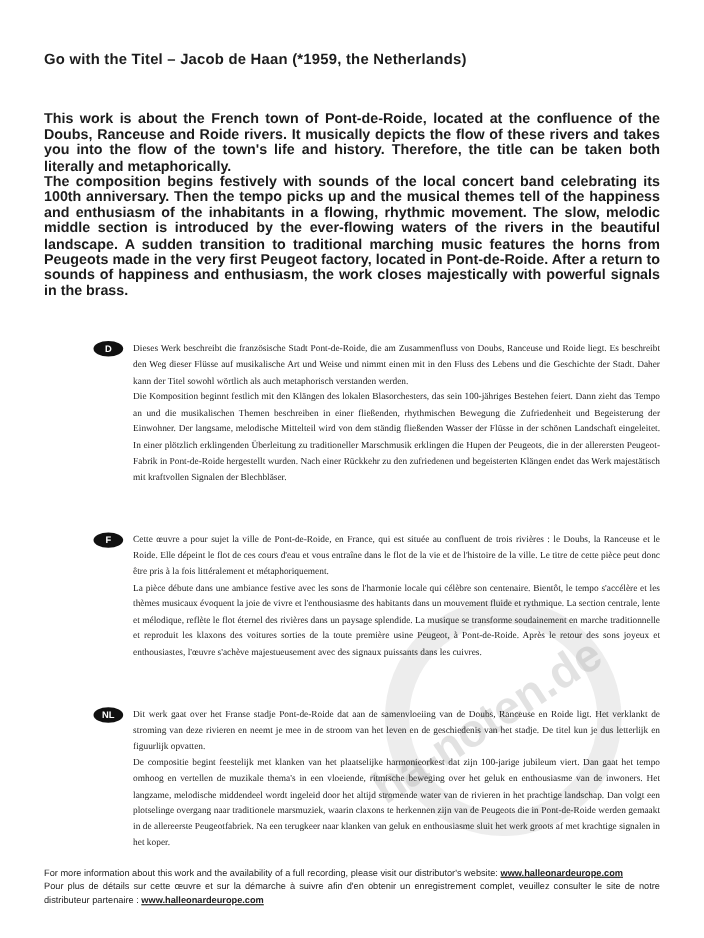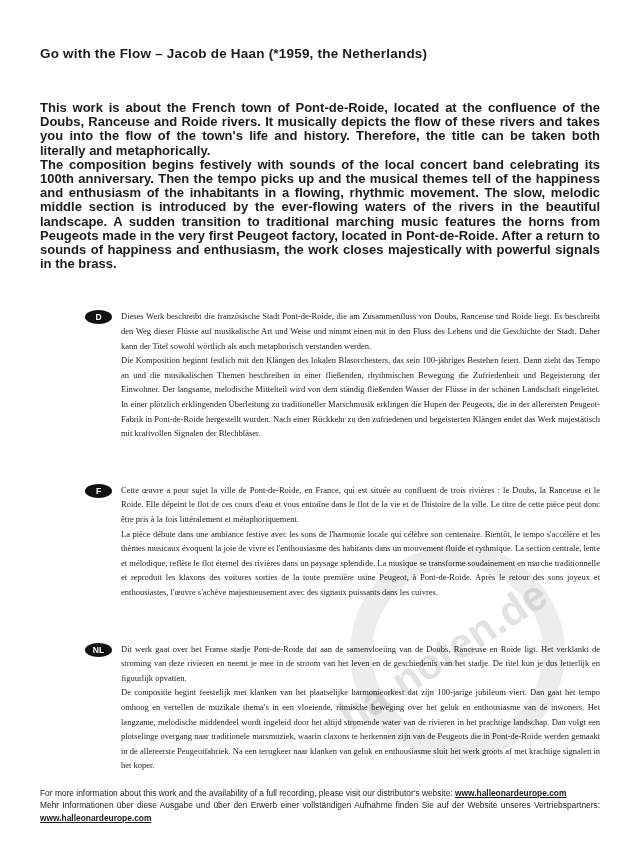--- a/index.html
+++ b/index.html
@@ -99,21 +99,21 @@
 </style>
 </head>
 <body>
 
 <div class="page">
 
   <div class="watermark wm-circle"></div>
   <div class="watermark wm-text">ha-noten.de</div>
 
   <div class="content">
-    <h1 class="page-title">Go with the Flow – Jacob de Haan (*1959, the Netherlands)</h1>
+    <h1 class="page-title">Go with the Titel – Jacob de Haan (*1959, the Netherlands)</h1>
 
     <div class="intro">
       <p>This work is about the French town of Pont-de-Roide, located at the confluence of the Doubs, Ranceuse and Roide rivers. It musically depicts the flow of these rivers and takes you into the flow of the town's life and history. Therefore, the title can be taken both literally and metaphorically.</p>
       <p>The composition begins festively with sounds of the local concert band celebrating its 100th anniversary. Then the tempo picks up and the musical themes tell of the happiness and enthusiasm of the inhabitants in a flowing, rhythmic movement. The slow, melodic middle section is introduced by the ever-flowing waters of the rivers in the beautiful landscape. A sudden transition to traditional marching music features the horns from Peugeots made in the very first Peugeot factory, located in Pont-de-Roide. After a return to sounds of happiness and enthusiasm, the work closes majestically with powerful signals in the brass.</p>
     </div>
 
     <div class="lang-section first">
       <div class="lang-badge">D</div>
       <div class="lang-text">
         <p>Dieses Werk beschreibt die französische Stadt Pont-de-Roide, die am Zusammenfluss von Doubs, Ranceuse und Roide liegt. Es beschreibt den Weg dieser Flüsse auf musikalische Art und Weise und nimmt einen mit in den Fluss des Lebens und die Geschichte der Stadt. Daher kann der Titel sowohl wörtlich als auch metaphorisch verstanden werden.</p>
@@ -133,16 +133,16 @@
       <div class="lang-badge">NL</div>
       <div class="lang-text">
         <p>Dit werk gaat over het Franse stadje Pont-de-Roide dat aan de samenvloeiing van de Doubs, Ranceuse en Roide ligt. Het verklankt de stroming van deze rivieren en neemt je mee in de stroom van het leven en de geschiedenis van het stadje. De titel kun je dus letterlijk en figuurlijk opvatten.</p>
         <p>De compositie begint feestelijk met klanken van het plaatselijke harmonieorkest dat zijn 100-jarige jubileum viert. Dan gaat het tempo omhoog en vertellen de muzikale thema's in een vloeiende, ritmische beweging over het geluk en enthousiasme van de inwoners. Het langzame, melodische middendeel wordt ingeleid door het altijd stromende water van de rivieren in het prachtige landschap. Dan volgt een plotselinge overgang naar traditionele marsmuziek, waarin claxons te herkennen zijn van de Peugeots die in Pont-de-Roide werden gemaakt in de allereerste Peugeotfabriek. Na een terugkeer naar klanken van geluk en enthousiasme sluit het werk groots af met krachtige signalen in het koper.</p>
       </div>
     </div>
   </div>
 
   <div class="footer">
     <p><span>For more information about this work and the availability of a full recording, please visit our distributor's website: </span><a class="url">www.halleonardeurope.com</a></p>
-    <p><span>Mehr Informationen über diese Ausgabe und über den Erwerb einer vollständigen Aufnahme finden Sie auf der Website unseres Vertriebspartners: </span><a class="url">www.halleonardeurope.com</a></p>
+    <p><span>Pour plus de détails sur cette œuvre et sur la démarche à suivre afin d'en obtenir un enregistrement complet, veuillez consulter le site de notre distributeur partenaire : </span><a class="url">www.halleonardeurope.com</a></p>
   </div>
 
 </div>
 
 </body></html>

